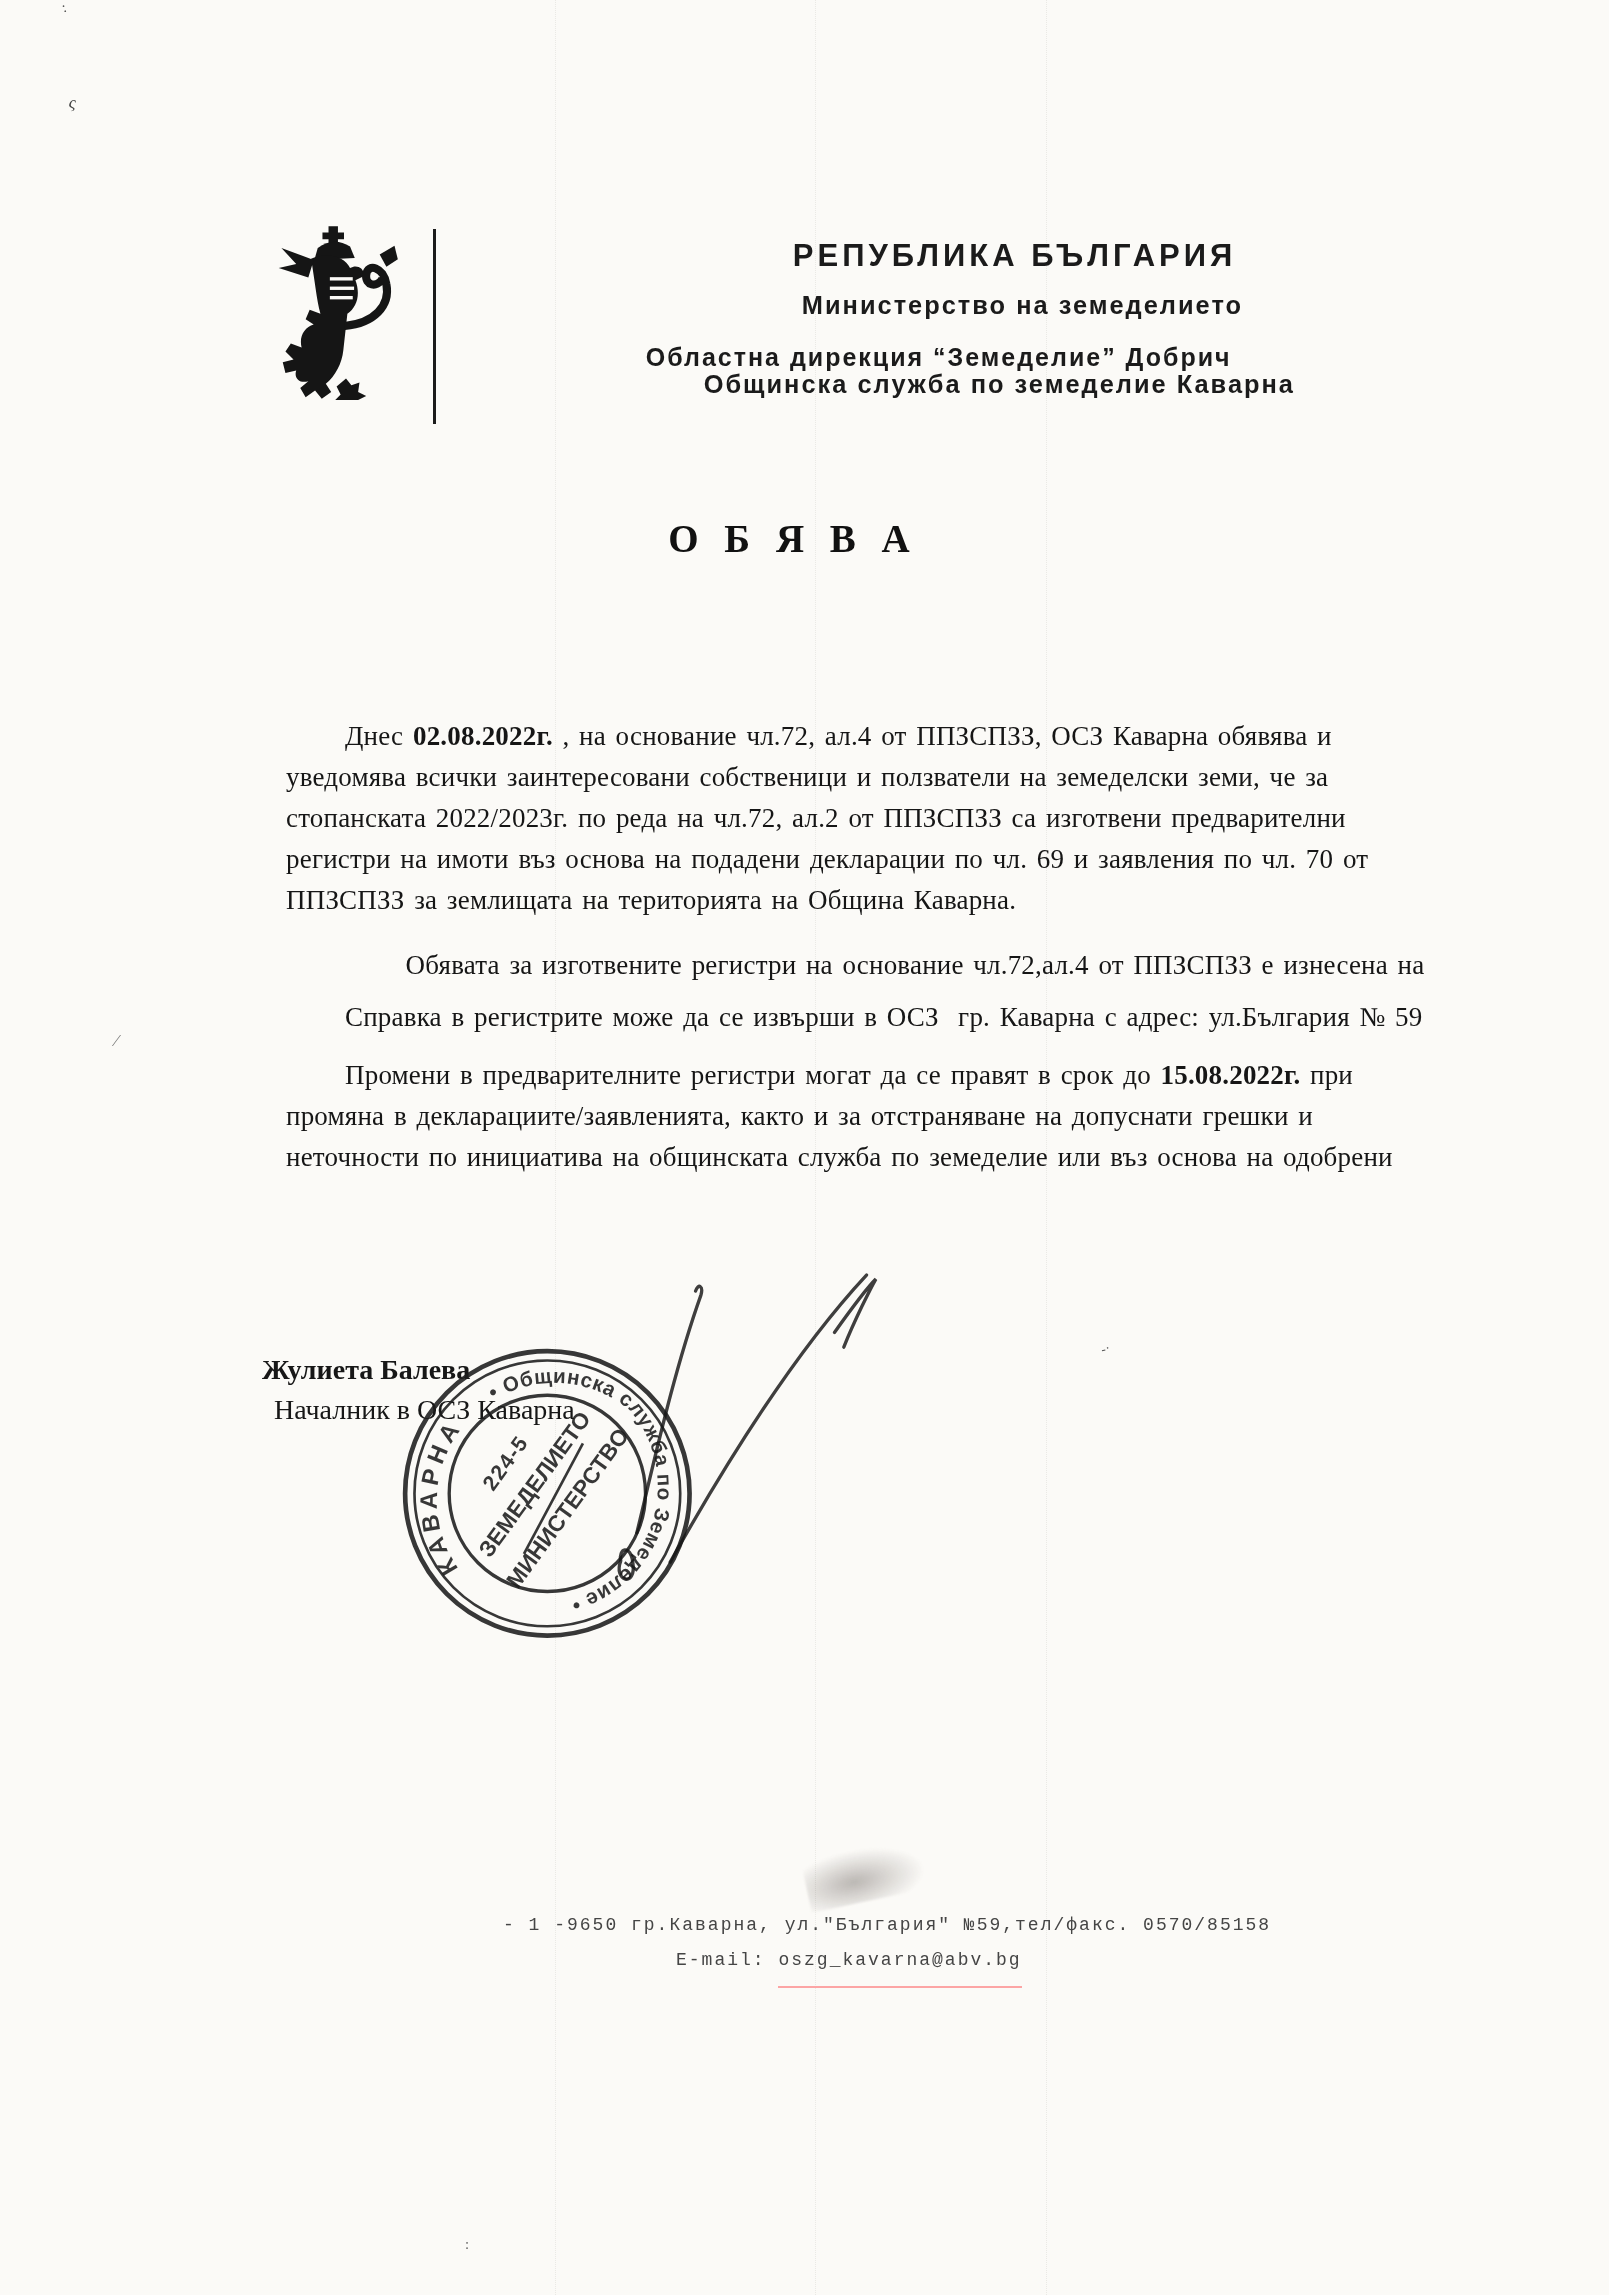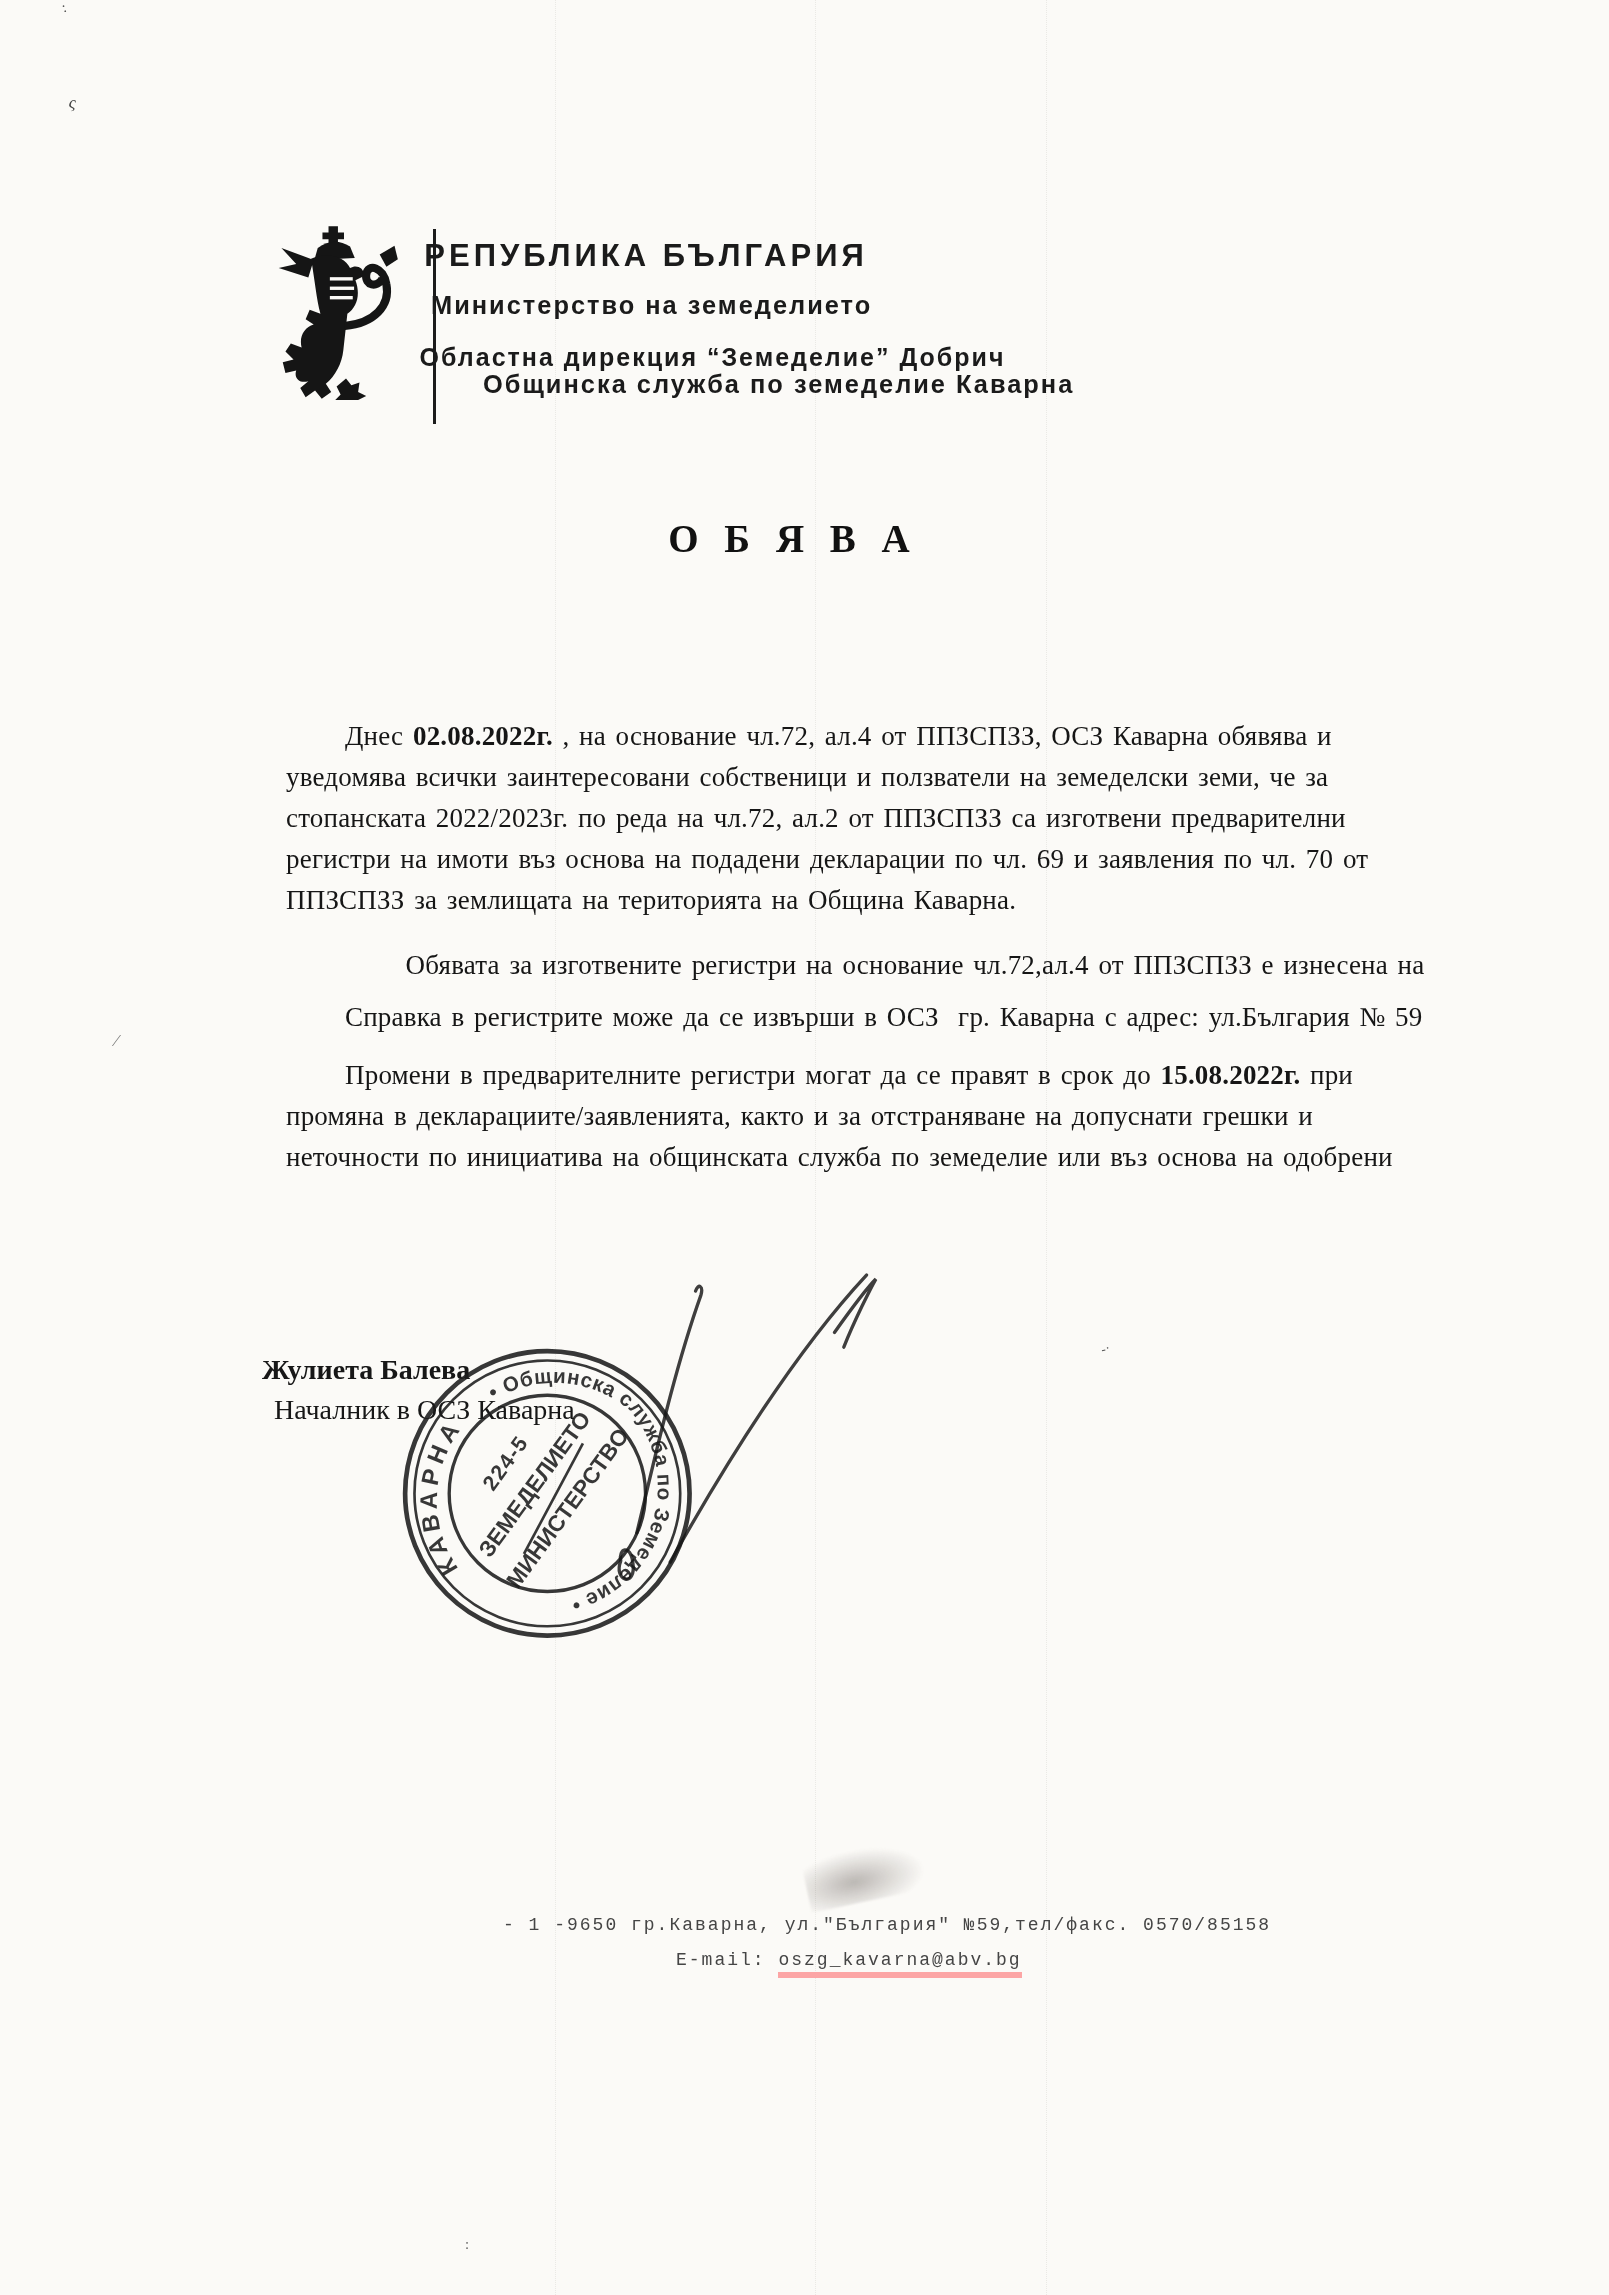--- a/index.html
+++ b/index.html
@@ -8,21 +8,21 @@
     background:#fbfaf7; overflow:hidden;
     font-family:"Liberation Serif", serif; color:#171717;
   }
   .fold { position:absolute; top:0; bottom:0; width:0; border-left:1.3px dotted rgba(90,90,80,0.10); }
   .f1 { left:555px; } .f2 { left:815px; } .f3 { left:1046px; }
 
   
   .emblem { position:absolute; left:266px; top:225px; }
   .vrule  { position:absolute; left:433px; top:229px; width:3.3px; height:195px; background:#1c1c1c; }
   .hdr { position:absolute; left:441px; top:234px; width:812px; font-family:"Liberation Sans", sans-serif; font-weight:bold; color:#1b1b1b; }
-  .hl { position:absolute; left:0; width:100%; text-align:left; white-space:nowrap; }
+  .hl { position:absolute; left:0; width:100%; text-align:right; white-space:nowrap; }
   .h1 { top:4px;   font-size:31px; letter-spacing:4px; transform:translateX(-16.7px); }
   .h2 { top:57px;  font-size:25.4px; letter-spacing:2px; transform:translateX(-10px); }
   .h3 { top:109px; font-size:25px; letter-spacing:2px; transform:translateX(-21.4px); }
   .h4 { top:136px; font-size:25.4px; letter-spacing:2px; transform:translateX(42px); }
 
   .title { position:absolute; top:516px; left:0; width:1610px; text-align:center;
            font-size:39px; font-weight:bold; letter-spacing:8px; color:#111;
            transform:translateX(-12px); white-space:pre; }
 
   
@@ -39,21 +39,21 @@
 
   .stampwrap { position:absolute; left:372px; top:1247px; }
 
   
   .footer1 { position:absolute; left:503px; top:1915px;
              font-family:"Liberation Mono", monospace; font-size:18px; letter-spacing:2px;
              color:#454545; white-space:pre; }
   .footer2 { position:absolute; left:676px; top:1950px;
              font-family:"Liberation Mono", monospace; font-size:18px; letter-spacing:2px;
              color:#454545; white-space:pre; }
-  .footer2 .em { border-bottom:6px solid #fca5a5; padding-bottom:2px; }
+  .footer2 .em { border-bottom:2px solid #fca5a5; padding-bottom:16px; }
 
   
   .spk { position:absolute; color:#555; font-size:14.7px; line-height:1; }
   .smudge { position:absolute; left:805px; top:1848px; width:120px; height:53px;
             background:radial-gradient(ellipse at 40% 60%, rgba(70,60,55,0.35), rgba(70,60,55,0.0) 70%);
             filter:blur(1.3px); transform:rotate(-12deg); }
 </style>
 </head>
 <body>
 

